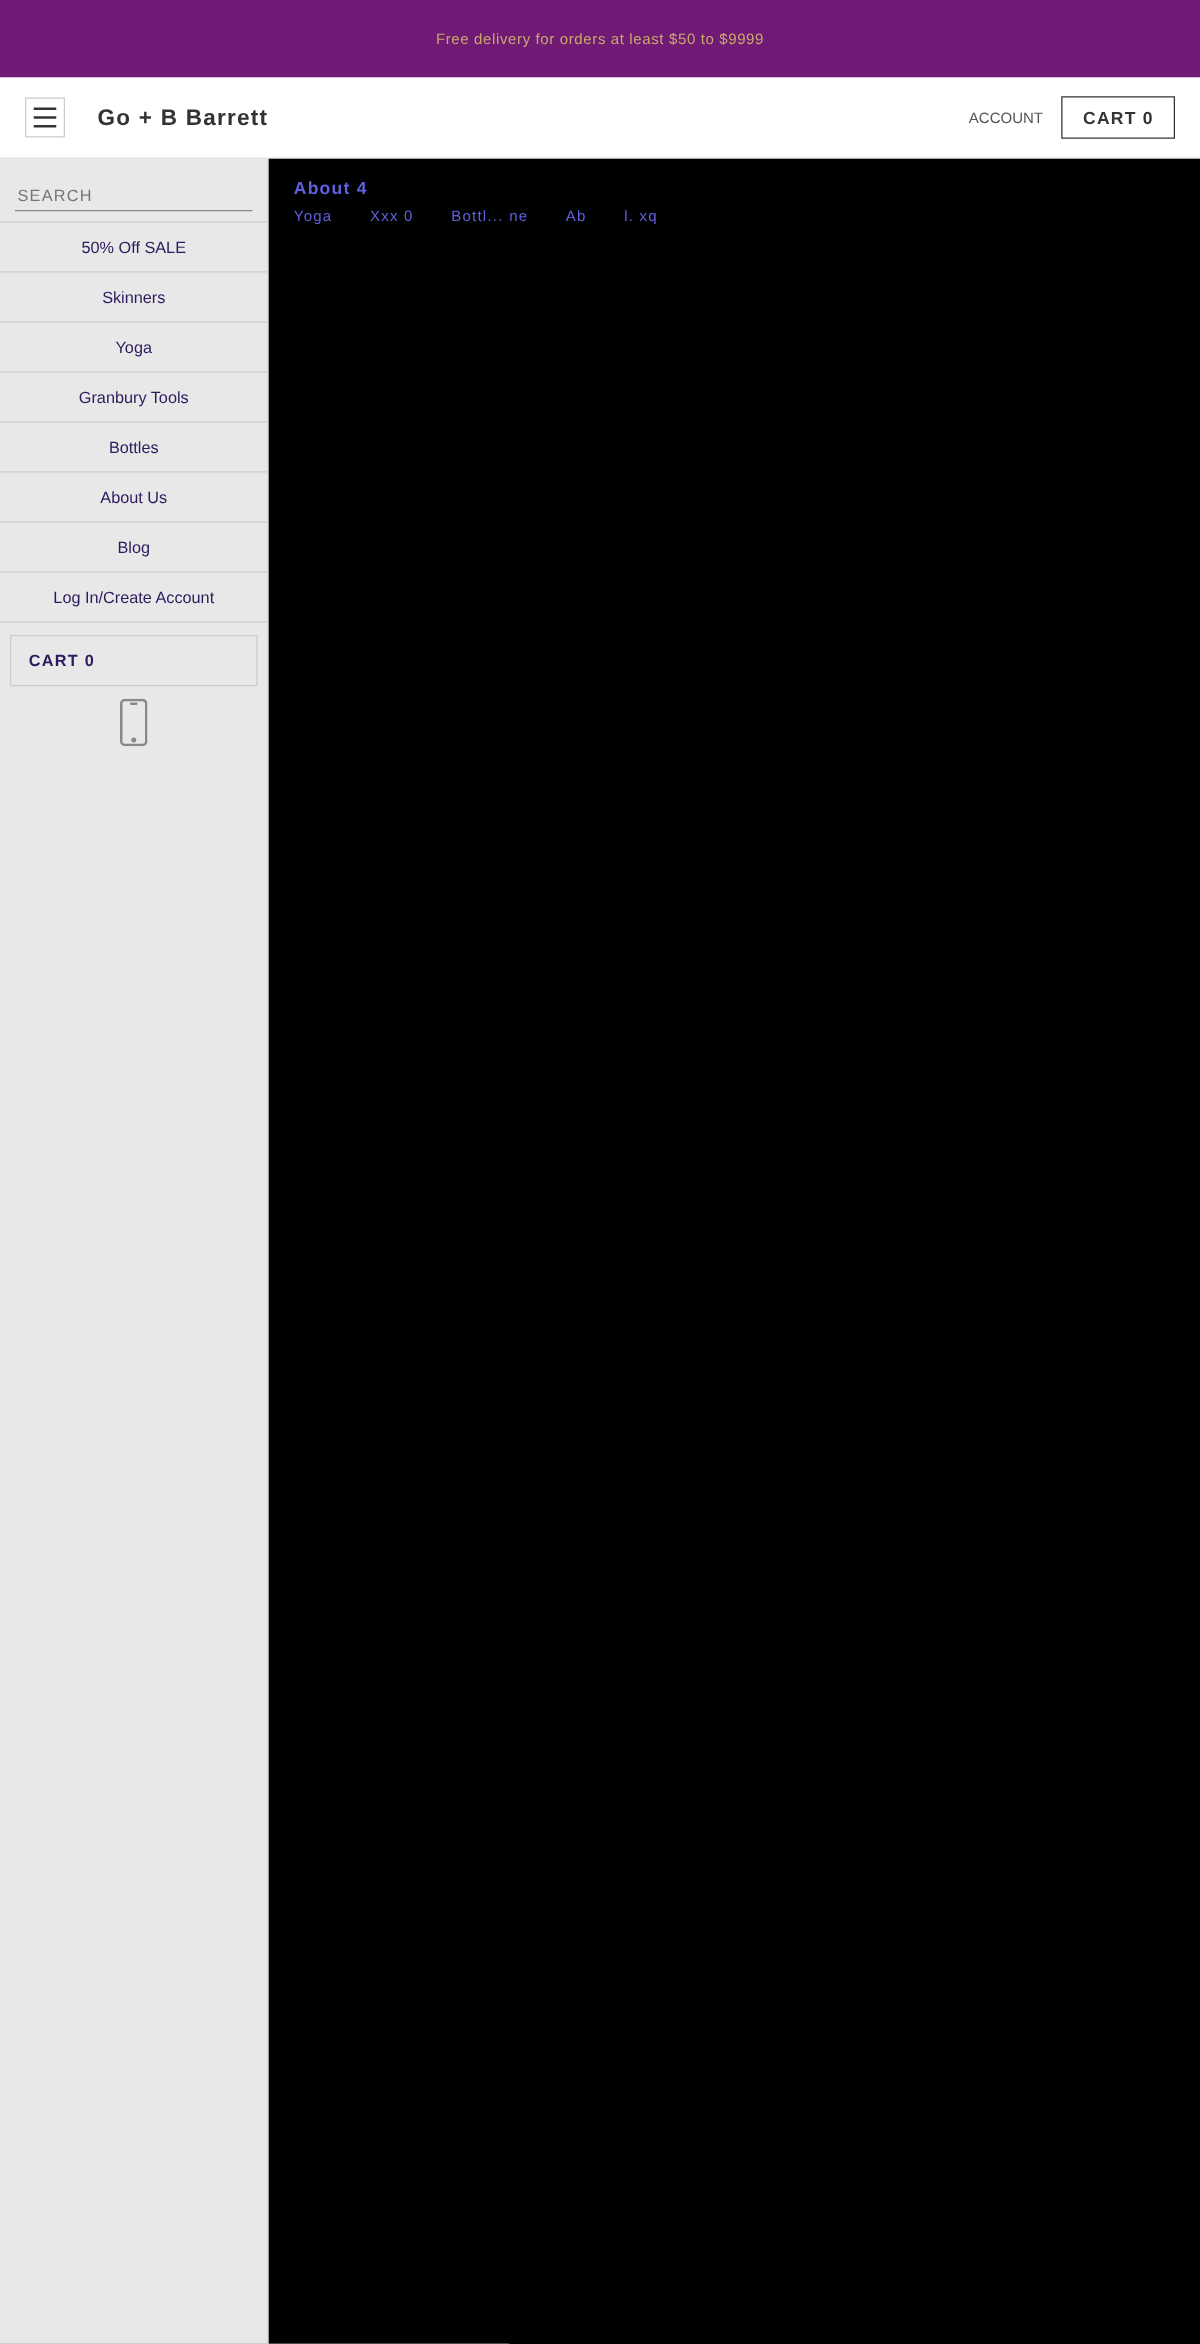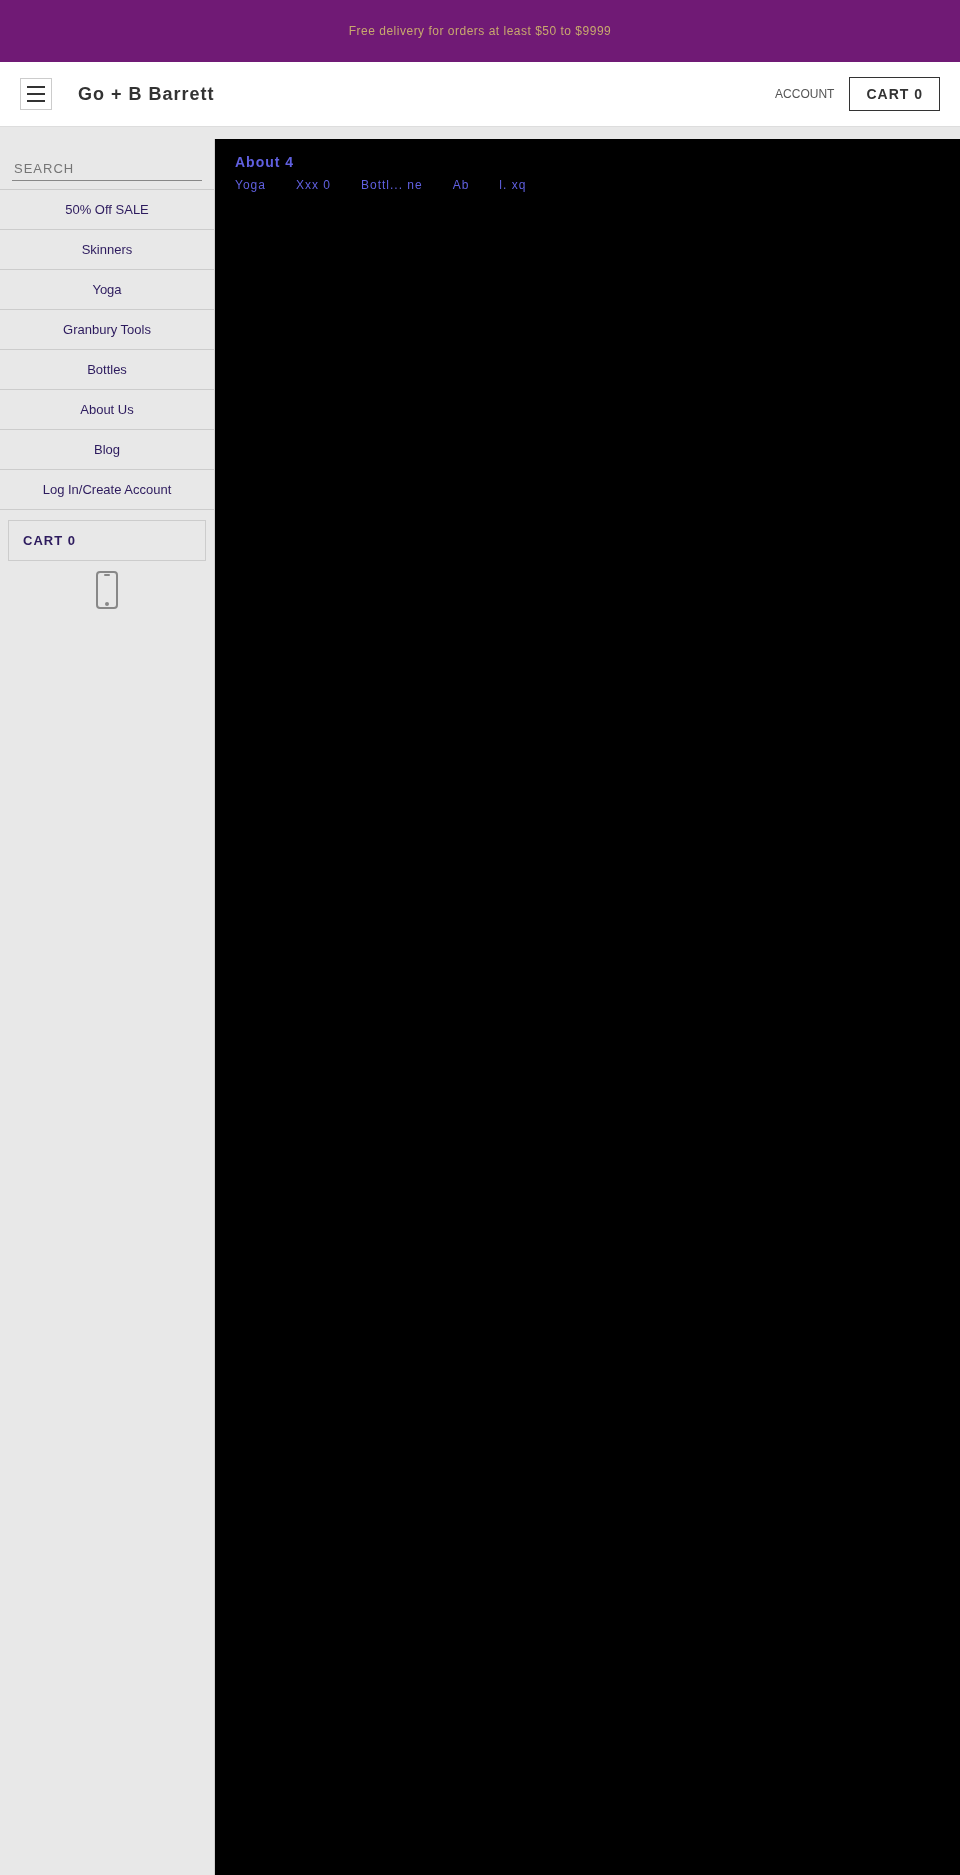--- a/index.html
+++ b/index.html
@@ -80,21 +80,20 @@
       font-weight: bold;
       cursor: pointer;
       letter-spacing: 1px;
       color: #333;
     }
 
     
     .main-layout {
       display: flex;
       flex: 1;
-      margin-top: 12px;
     }
 
     
     .sidebar {
       width: 215px;
       min-width: 215px;
       background: #e8e8e8;
       padding: 10px 0;
       border-right: 1px solid #d0d0d0;
     }

